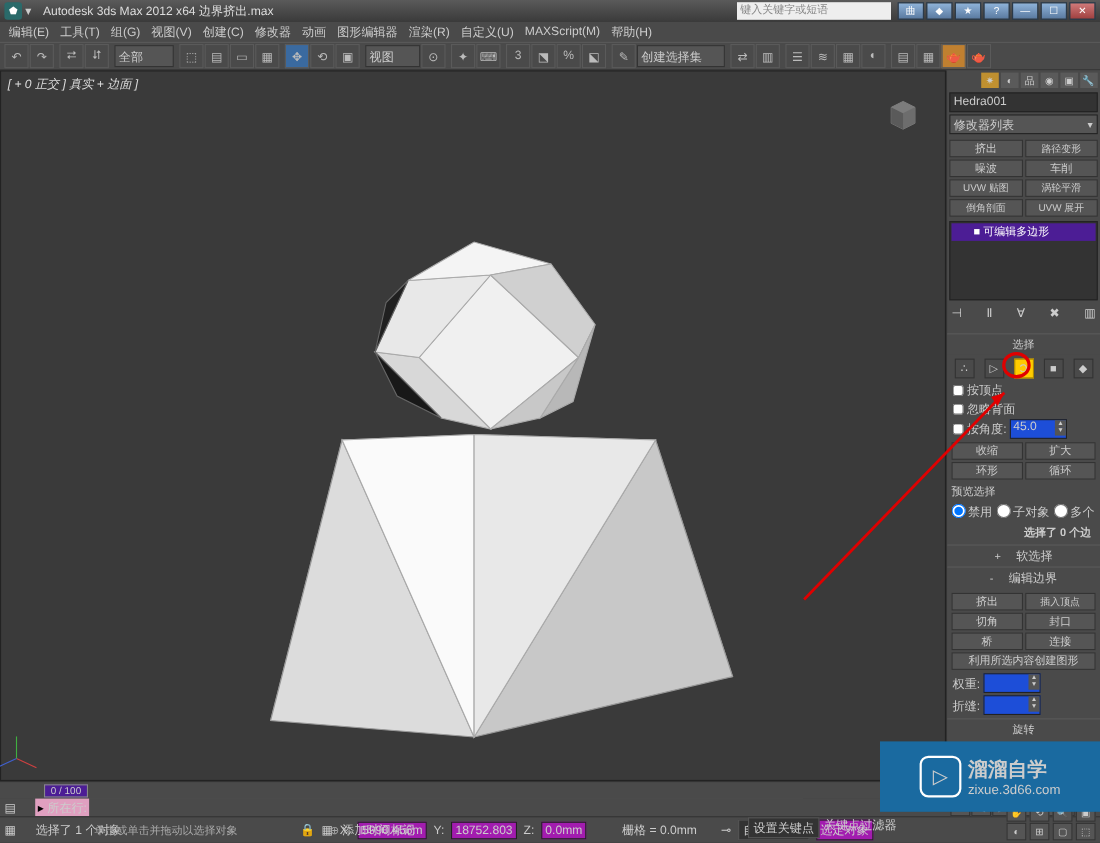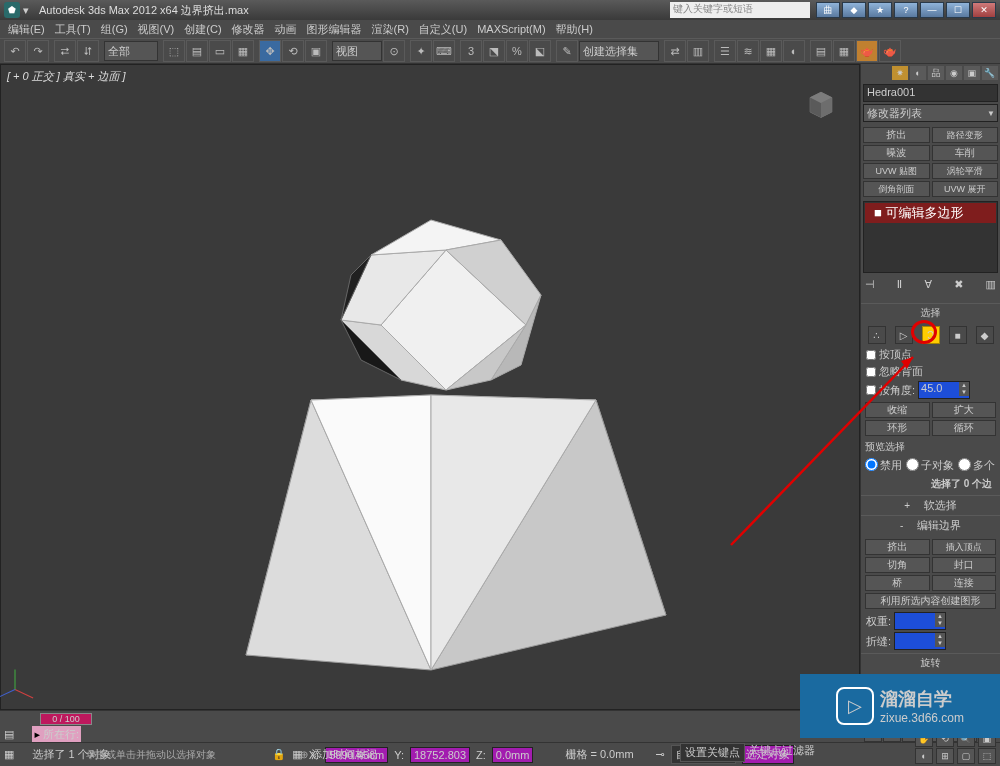--- a/index.html
+++ b/index.html
@@ -28,42 +28,42 @@
 .sidepanel{width:140px;background:#4a4a4a;border-left:1px solid #333;display:flex;flex-direction:column;overflow:hidden;}
 .tab-icons{height:18px;display:flex;justify-content:flex-end;gap:2px;padding:2px;background:#4a4a4a;}
 .tab-icons .ico{width:16px;height:14px;background:#5a5a5a;display:flex;align-items:center;justify-content:center;font-size:9px;}
 .name-field{height:18px;background:#333;border:1px solid #222;margin:2px;padding:1px 3px;color:#ccc;}
 .mod-combo{height:18px;background:#555;border:1px solid #222;margin:0 2px 3px 2px;display:flex;align-items:center;padding:0 3px;color:#ccc;position:relative;}
 .mod-combo::after{content:"▼";position:absolute;right:2px;color:#ccc;font-size:8px;}
 .btn-grid{display:grid;grid-template-columns:1fr 1fr;gap:2px;margin:2px;}
 .panel-btn{height:16px;background:#555;border:1px solid #333;display:flex;align-items:center;justify-content:center;color:#ccc;font-size:10px;}
 .panel-btn.small{font-size:9px;}
 .stack{height:72px;background:#333;border:1px solid #222;margin:2px;position:relative;}
-.stack-item{background:#7f1d1d;color:#fff;padding:1px 9px;margin:1px;font-size:13px;}
+.stack-item{background:#4c1d95;color:#fff;padding:1px 20px;margin:1px;font-size:10px;}
 .stack-icons{height:18px;display:flex;justify-content:space-between;align-items:center;padding:0 4px;}
 .rollout-head{background:#4a4a4a;color:#ccc;text-align:center;padding:2px;border-top:1px solid #5a5a5a;font-size:10px;}
 .rollout-body{padding:2px;background:#4a4a4a;}
 .sel-icons{display:flex;justify-content:space-around;align-items:center;height:22px;}
 .sel-ico{width:18px;height:18px;border:1px solid #333;display:flex;align-items:center;justify-content:center;font-size:10px;position:relative;}
 .sel-ico.highlight{background:#ffcc00;border:1px solid #aa8800;}
 .check-row{display:flex;align-items:center;gap:3px;padding:1px 3px;font-size:10px;}
 .check-row input{width:10px;height:10px;}
 .spinner{display:inline-flex;background:#1d4ed8;border:1px solid #222;height:18px;}
 .spinner .num{width:40px;padding:0 2px;color:#ccc;}
 .spinner .btns{width:10px;display:flex;flex-direction:column;}
 .spinner .btns span{height:7px;background:#555;font-size:6px;text-align:center;line-height:6px;}
 .two-btn{display:flex;gap:2px;margin:2px;}
 .two-btn .panel-btn{flex:1;}
 .radio-row{display:flex;gap:4px;padding:2px;font-size:10px;}
 .radio-row label{display:flex;align-items:flex-start;gap:2px;}
 .selected-info{text-align:right;padding:2px 6px;font-size:10px;color:#ccc;font-weight:bold;}
 .red-circle{position:absolute;width:26px;height:24px;border:3px solid #e00000;border-radius:50%;pointer-events:none;}
 .red-arrow{position:absolute;pointer-events:none;}
 .timeline{position:absolute;bottom:40px;left:0;right:140px;height:16px;background:#4a4a4a;border-top:1px solid #333;}
-.time-slider{position:absolute;left:40px;width:52px;height:12px;top:2px;background:#be185d;border:1px solid #888;display:flex;align-items:center;justify-content:center;font-size:9px;}
+.time-slider{position:absolute;left:40px;width:40px;height:12px;top:2px;background:#4c1d95;border:1px solid #888;display:flex;align-items:center;justify-content:center;font-size:9px;}
 .time-ruler{position:absolute;bottom:24px;left:30px;right:270px;height:16px;background:#555;display:flex;align-items:flex-end;}
 .status{position:absolute;bottom:0;left:0;right:0;height:24px;background:#4a4a4a;border-top:1px solid #333;display:flex;align-items:center;gap:6px;padding:0 4px;font-size:10px;}
 .status .field{background:#a21caf;border:1px solid #222;padding:1px 3px;color:#ccc;}
 .autokey{background:#333;border:1px solid #555;padding:1px 4px;}
 .lower-strip{position:absolute;bottom:24px;left:0;right:0;height:16px;background:#4a4a4a;display:flex;align-items:center;padding:0 4px;gap:4px;font-size:10px;}
 .pink{background:#e0a0c0;color:#000;padding:1px 2px;}
 .playback{position:absolute;bottom:24px;right:4px;display:flex;gap:1px;}
 .pb-btn{width:18px;height:16px;background:#555;border:1px solid #333;display:flex;align-items:center;justify-content:center;font-size:9px;}
 .watermark{position:absolute;bottom:28px;right:0;width:200px;height:64px;background:#1a6aa0;display:flex;align-items:center;justify-content:center;color:#fff;font-size:16px;gap:6px;}
 .watermark .logo{width:38px;height:38px;border:2px solid #fff;border-radius:8px;display:flex;align-items:center;justify-content:center;font-size:18px;}

